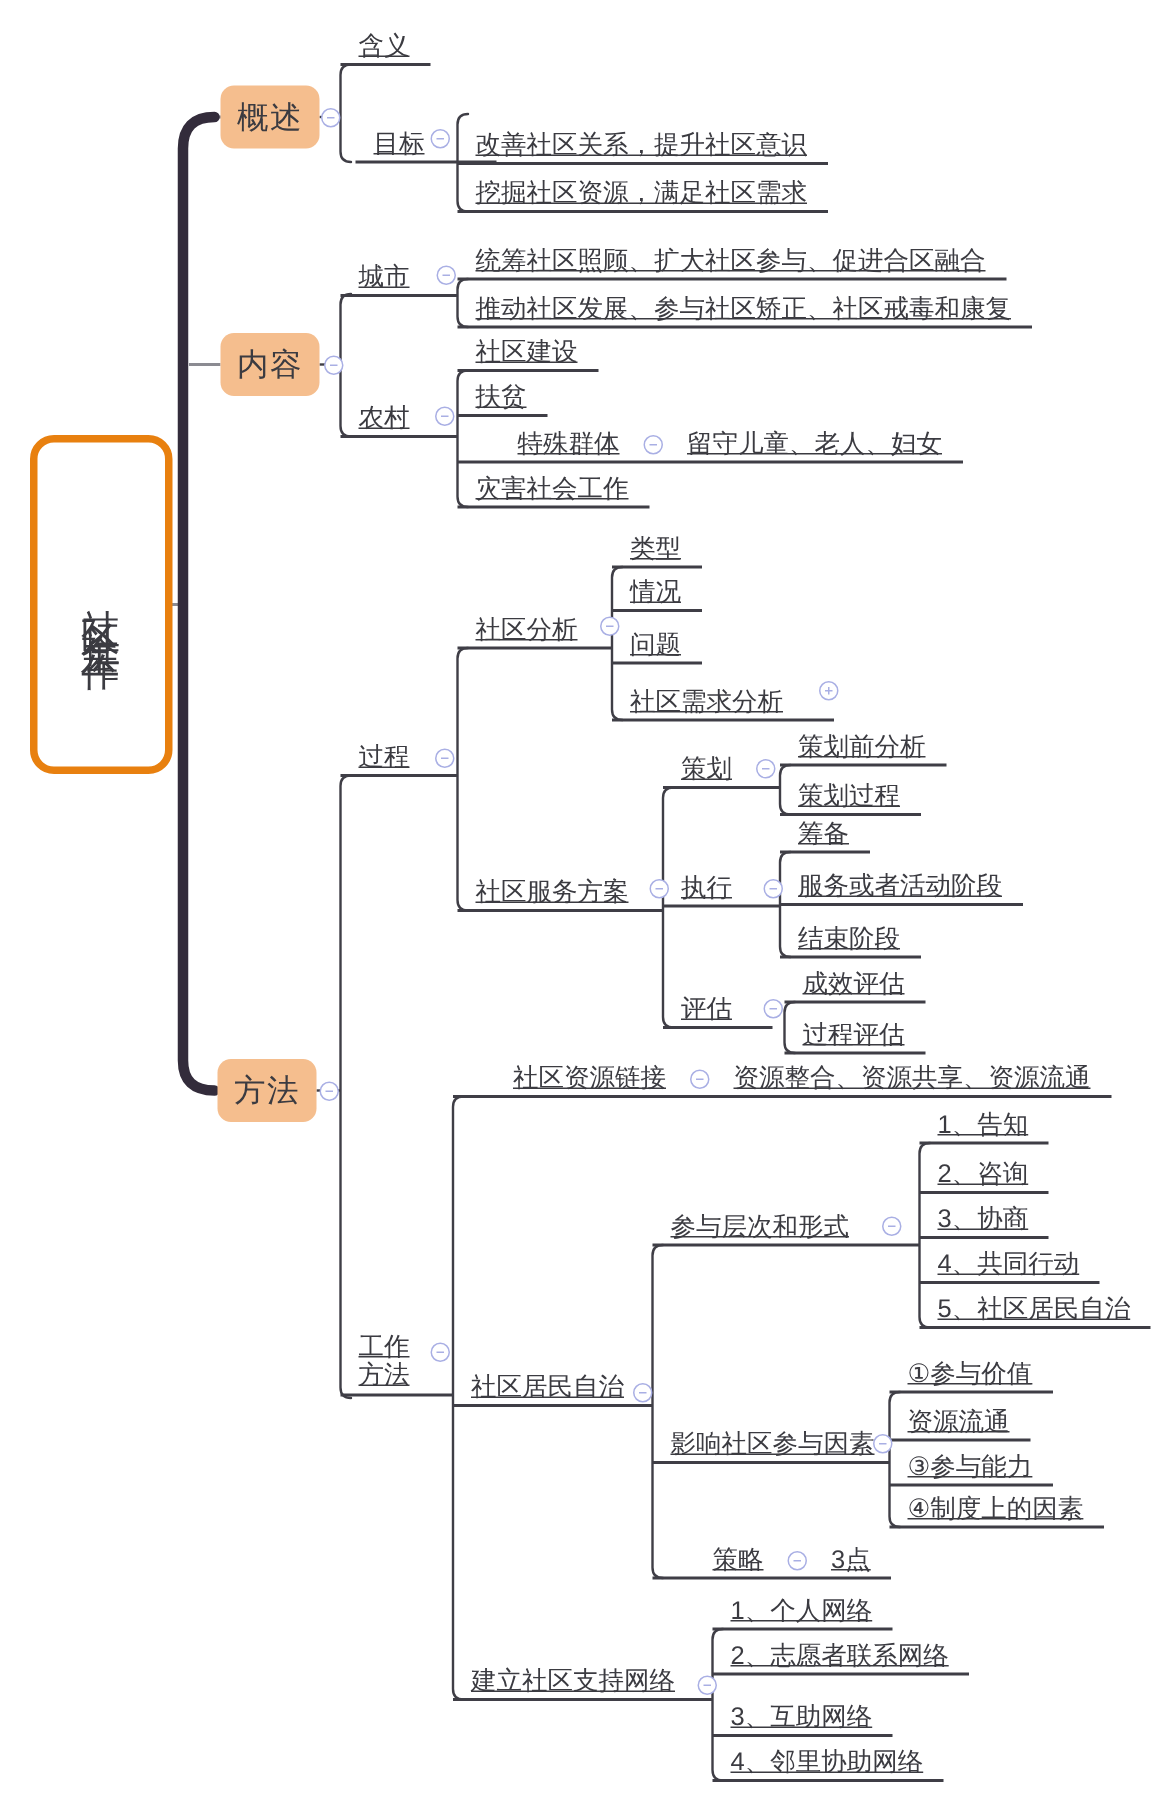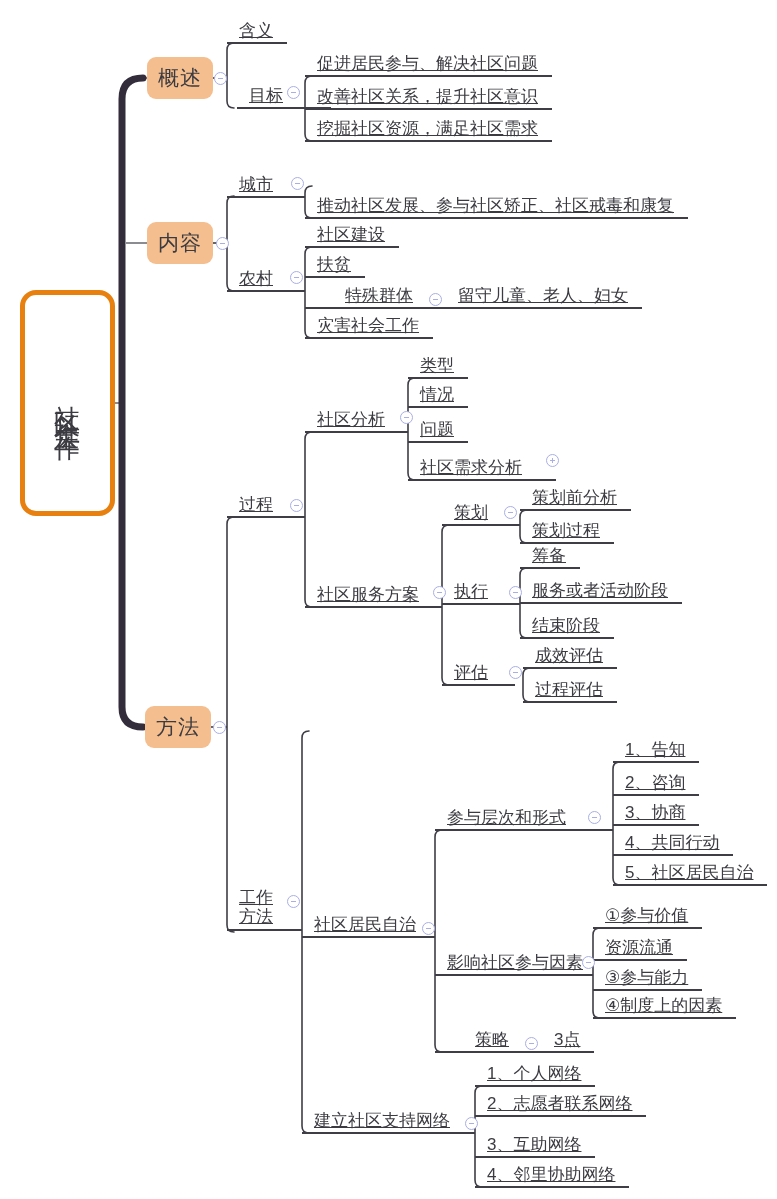--- a/index.html
+++ b/index.html
@@ -17,21 +17,21 @@
   .root{position:absolute;left:20px;top:290px;width:95px;height:226px;border:5px solid #E8800F;
         border-radius:16px;background:#fff;display:flex;align-items:center;justify-content:center;
         z-index:2;box-sizing:border-box;}
   .root span{writing-mode:vertical-lr;text-orientation:upright;font-size:26px;letter-spacing:6px;line-height:1;}
   
   .t{position:absolute;z-index:3;width:11px;height:11px;border:1px solid #A9AFE4;border-radius:50%;
      background:#fff;box-sizing:content-box;}
   .t::before{content:"";position:absolute;left:3px;top:5px;width:5px;height:1px;background:#A9AFE4;}
   .t.plus::after{content:"";position:absolute;left:5px;top:3px;width:1px;height:5px;background:#A9AFE4;}
   
-  .row{display:flex;align-items:flex-end;padding-left:40px;}
+  .row{display:flex;align-items:center;padding-left:40px;}
   .row .t{position:relative;flex:none;margin:0 16px;}
   
   .wrapnode span{display:block;width:42px;word-break:break-all;white-space:normal;line-height:19px;}
 </style>
 </head>
 <body>
 
 <div id="canvas">
 
   <svg id="wires" width="777" height="1199">
@@ -81,25 +81,25 @@
     </div>
   <div class="b" style="left:147px;top:222px">
       <span>内容</span>
     </div>
   <div class="b" style="left:145px;top:706px">
       <span>方法</span>
     </div>
 
   <div class="n" style="left:227px;top:21px">含义</div>
   <div class="n p" style="left:237px;top:86px;width:94px">目标</div>
-  <div class="n" style="left:305px;top:54px">促进居民参与、解决社区问题</div>
   <div class="n" style="left:305px;top:87px">改善社区关系，提升社区意识</div>
   <div class="n" style="left:305px;top:119px">挖掘社区资源，满足社区需求</div>
 
   <div class="n p" style="left:227px;top:175px;width:78px">城市</div>
+  <div class="n" style="left:305px;top:164px">统筹社区照顾、扩大社区参与、促进合区融合</div>
   <div class="n" style="left:305px;top:196px">推动社区发展、参与社区矫正、社区戒毒和康复</div>
   <div class="n p" style="left:227px;top:269px;width:78px">农村</div>
   <div class="n" style="left:305px;top:225px">社区建设</div>
   <div class="n" style="left:305px;top:255px">扶贫</div>
   <div class="n row" style="left:305px;top:286px">
     <span>特殊群体</span>
     <span class="t"></span>
     <span>留守儿童、老人、妇女</span>
   </div>
   <div class="n" style="left:305px;top:316px">灾害社会工作</div>
@@ -117,20 +117,25 @@
   <div class="n p" style="left:442px;top:582px;width:78px">执行</div>
   <div class="n" style="left:520px;top:546px">筹备</div>
   <div class="n" style="left:520px;top:581px">服务或者活动阶段</div>
   <div class="n" style="left:520px;top:616px">结束阶段</div>
   <div class="n p" style="left:442px;top:663px;width:73px">评估</div>
   <div class="n" style="left:523px;top:646px">成效评估</div>
   <div class="n" style="left:523px;top:680px">过程评估</div>
 
   <div class="n p wrapnode" style="left:227px;top:888px;width:75px;padding-bottom:3px">
     <span>工作方法</span>
+  </div>
+  <div class="n row" style="left:302px;top:709px">
+    <span>社区资源链接</span>
+    <span class="t"></span>
+    <span>资源整合、资源共享、资源流通</span>
   </div>
   <div class="n p" style="left:302px;top:915px;width:133px">社区居民自治</div>
   <div class="n p" style="left:435px;top:808px;width:178px">参与层次和形式</div>
   <div class="n" style="left:613px;top:740px">1、告知</div>
   <div class="n" style="left:613px;top:773px">2、咨询</div>
   <div class="n" style="left:613px;top:803px">3、协商</div>
   <div class="n" style="left:613px;top:833px">4、共同行动</div>
   <div class="n" style="left:613px;top:863px">5、社区居民自治</div>
   <div class="n p" style="left:435px;top:953px;width:158px">影响社区参与因素</div>
   <div class="n" style="left:593px;top:906px">①参与价值</div>

